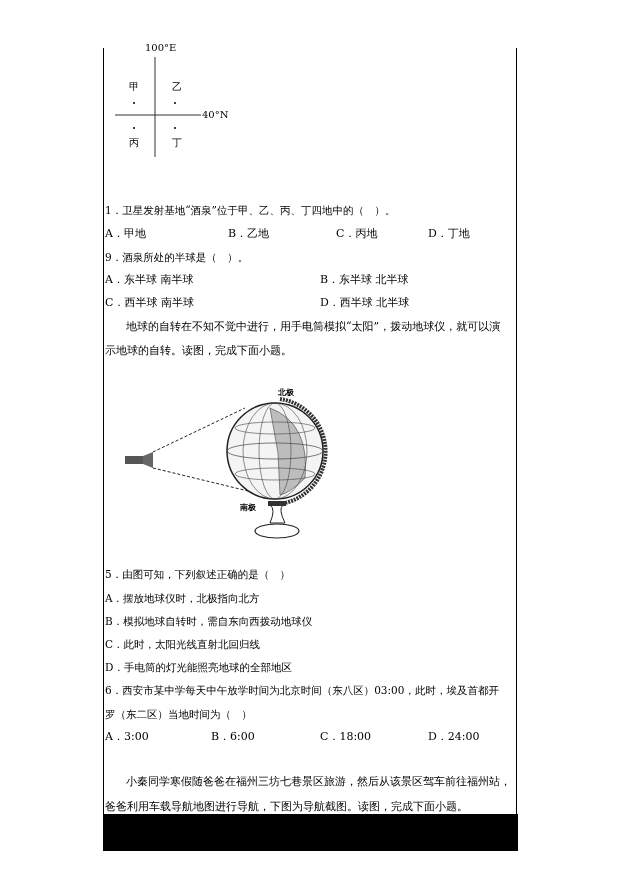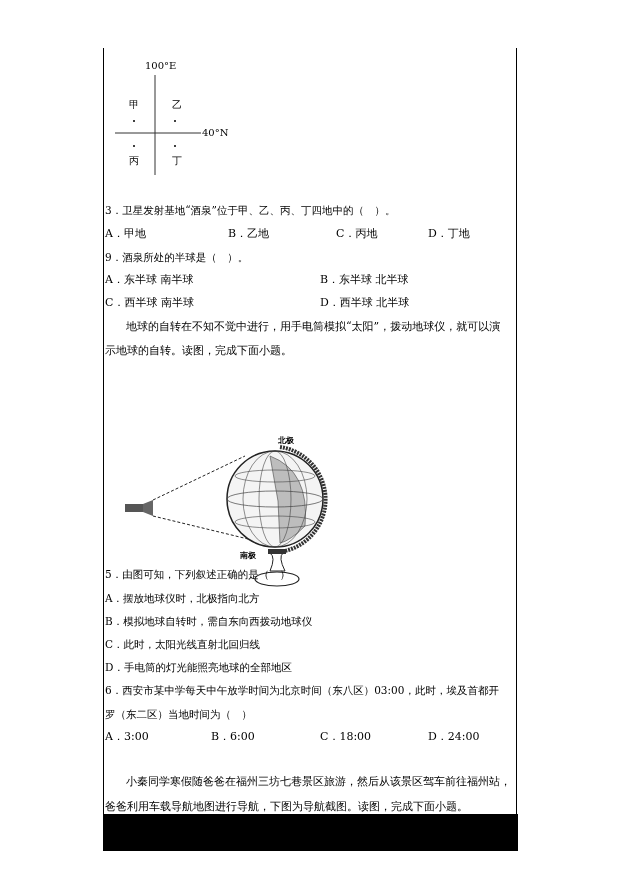--- a/index.html
+++ b/index.html
@@ -4,23 +4,23 @@
 <style>
   html, body { margin:0; padding:0; background:#ffffff; }
   body { width:620px; height:877px; position:relative; overflow:hidden;
          font-family:"DejaVu Serif","Liberation Serif",serif; color:#000; }
   .page { position:absolute; left:103px; top:48px; width:414px; height:803px;
           border-left:1.5px solid #000; border-right:1.5px solid #000; box-sizing:border-box; }
   .line { position:absolute; left:105px; font-size:10.5px; white-space:nowrap; line-height:14px; }
   .opt { position:absolute; font-size:11px; white-space:nowrap; line-height:14px; }
   .serif { font-family:"DejaVu Serif","Liberation Serif",serif; font-size:11px; }
   .blackbar { position:absolute; left:103px; top:814px; width:415px; height:37px; background:#000; }
-  .diagram { position:absolute; left:105px; top:57px; width:140px; height:120px; }
+  .diagram { position:absolute; left:105px; top:39px; width:140px; height:120px; }
   .dlabel { position:absolute; font-size:10px; line-height:12px; }
-  .globe-fig { position:absolute; left:120px; top:383px; width:210px; height:165px;margin-top:48px; }
+  .globe-fig { position:absolute; left:120px; top:383px; width:210px; height:165px; }
 </style>
 </head>
 <body>
 
 <div class="page"></div>
 
 <div class="diagram">
   <svg width="140" height="120" style="position:absolute;left:0;top:0">
     <line x1="50" y1="18" x2="50" y2="118" stroke="#333" stroke-width="1"></line>
     <line x1="10" y1="76" x2="96" y2="76" stroke="#333" stroke-width="1"></line>
@@ -30,21 +30,21 @@
     <circle cx="70" cy="89" r="1" fill="#000"></circle>
   </svg>
   <span class="dlabel" style="left:40px;top:3px">100°E</span>
   <span class="dlabel" style="left:97px;top:70px">40°N</span>
   <span class="dlabel" style="left:24px;top:42px">甲</span>
   <span class="dlabel" style="left:67px;top:42px">乙</span>
   <span class="dlabel" style="left:24px;top:98px">丙</span>
   <span class="dlabel" style="left:67px;top:98px">丁</span>
 </div>
 
-<div class="line" style="top:203px">3．卫星发射基地“酒泉”位于甲、乙、丙、丁四地中的（　）。</div>
+<div class="line" style="top:203px">1．卫星发射基地“酒泉”位于甲、乙、丙、丁四地中的（　）。</div>
 <div class="opt" style="left:105px;top:227px">A．甲地</div>
 <div class="opt" style="left:228px;top:227px">B．乙地</div>
 <div class="opt" style="left:336px;top:227px">C．丙地</div>
 <div class="opt" style="left:428px;top:227px">D．丁地</div>
 
 <div class="line" style="top:250px">9．酒泉所处的半球是（　）。</div>
 <div class="opt" style="left:105px;top:273px">A．东半球  南半球</div>
 <div class="opt" style="left:320px;top:273px">B．东半球  北半球</div>
 <div class="opt" style="left:105px;top:296px">C．西半球  南半球</div>
 <div class="opt" style="left:320px;top:296px">D．西半球  北半球</div>

